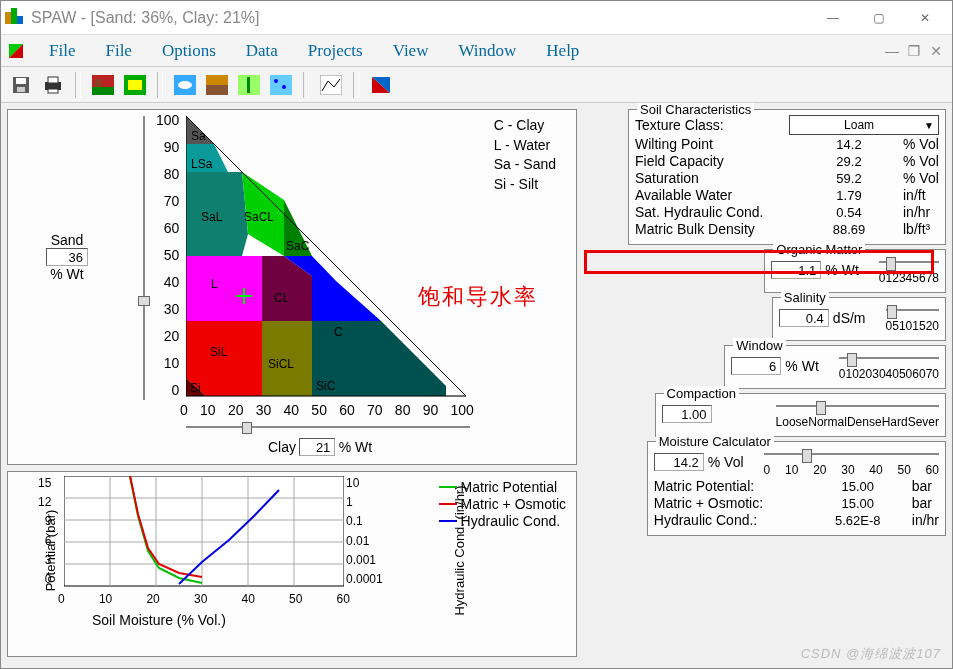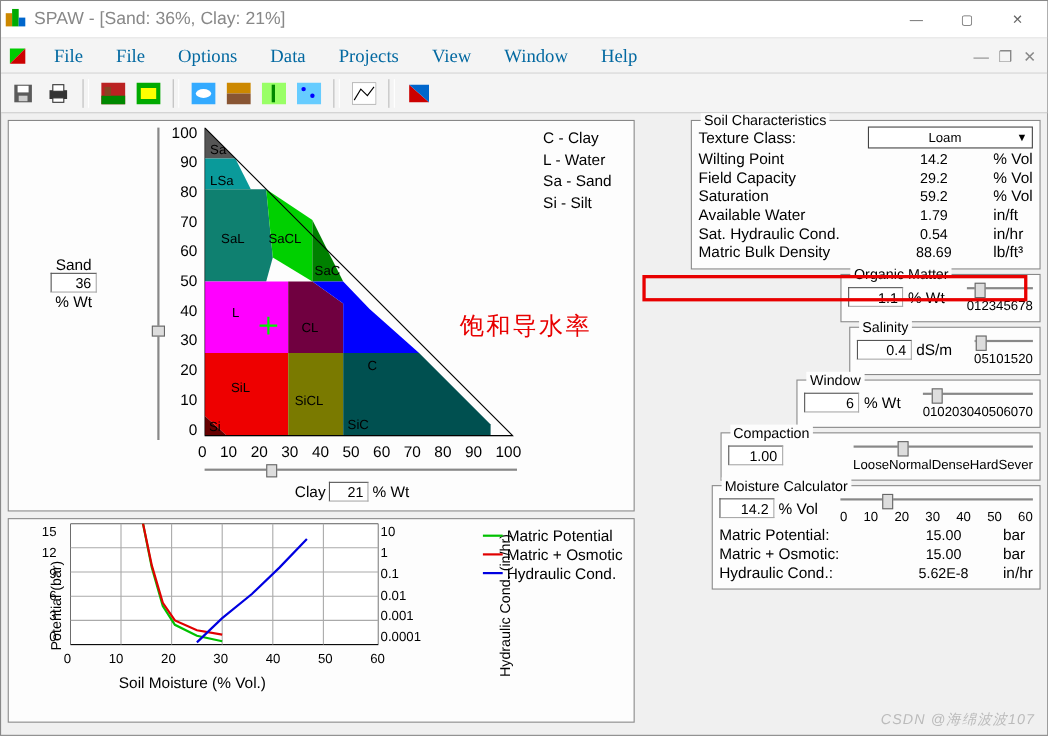--- a/index.html
+++ b/index.html
@@ -305,21 +305,21 @@
 
         <div style="position:absolute; left:50px; top:120px; width:292px; display:flex; justify-content:space-between;">
           <span class="lbl" style="font-size:12px">0</span>
           <span class="lbl" style="font-size:12px">10</span>
           <span class="lbl" style="font-size:12px">20</span>
           <span class="lbl" style="font-size:12px">30</span>
           <span class="lbl" style="font-size:12px">40</span>
           <span class="lbl" style="font-size:12px">50</span>
           <span class="lbl" style="font-size:12px">60</span>
         </div>
-        <div style="position:absolute; left:100px; top:140px;" class="lbl">Soil Moisture (% Vol.)</div>
+        <div style="position:absolute; left:84px; top:140px;" class="lbl">Soil Moisture (% Vol.)</div>
 
         <div style="position:absolute; right:10px; top:6px;">
           <div class="row">
               <span style="width:18px;height:2px;background:#00c000;"></span>
               <span class="lbl">Matric Potential</span>
             </div>
           <div class="row">
               <span style="width:18px;height:2px;background:#e00000;"></span>
               <span class="lbl">Matric + Osmotic</span>
             </div>

